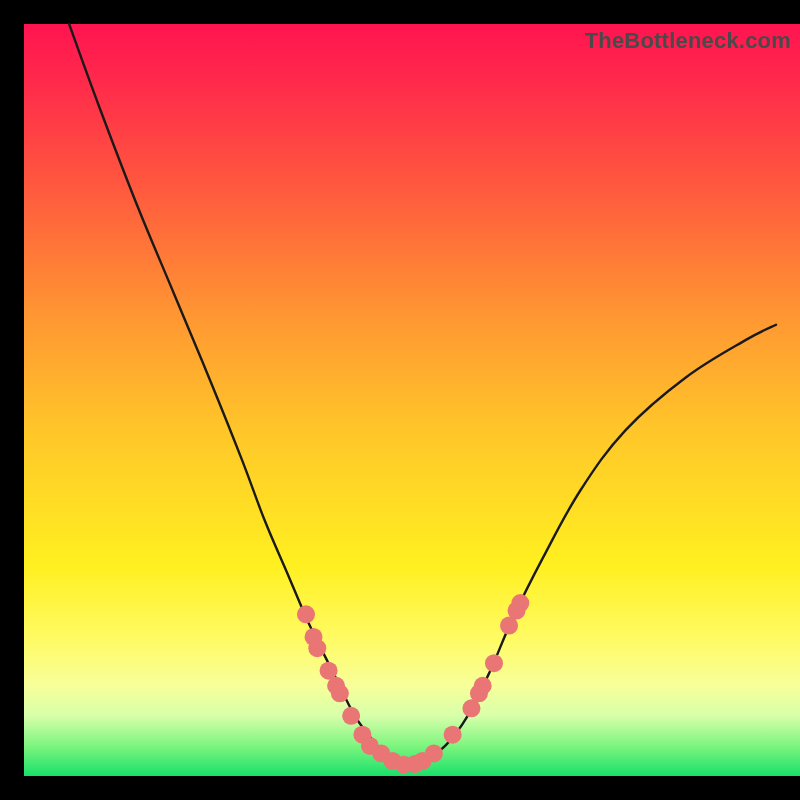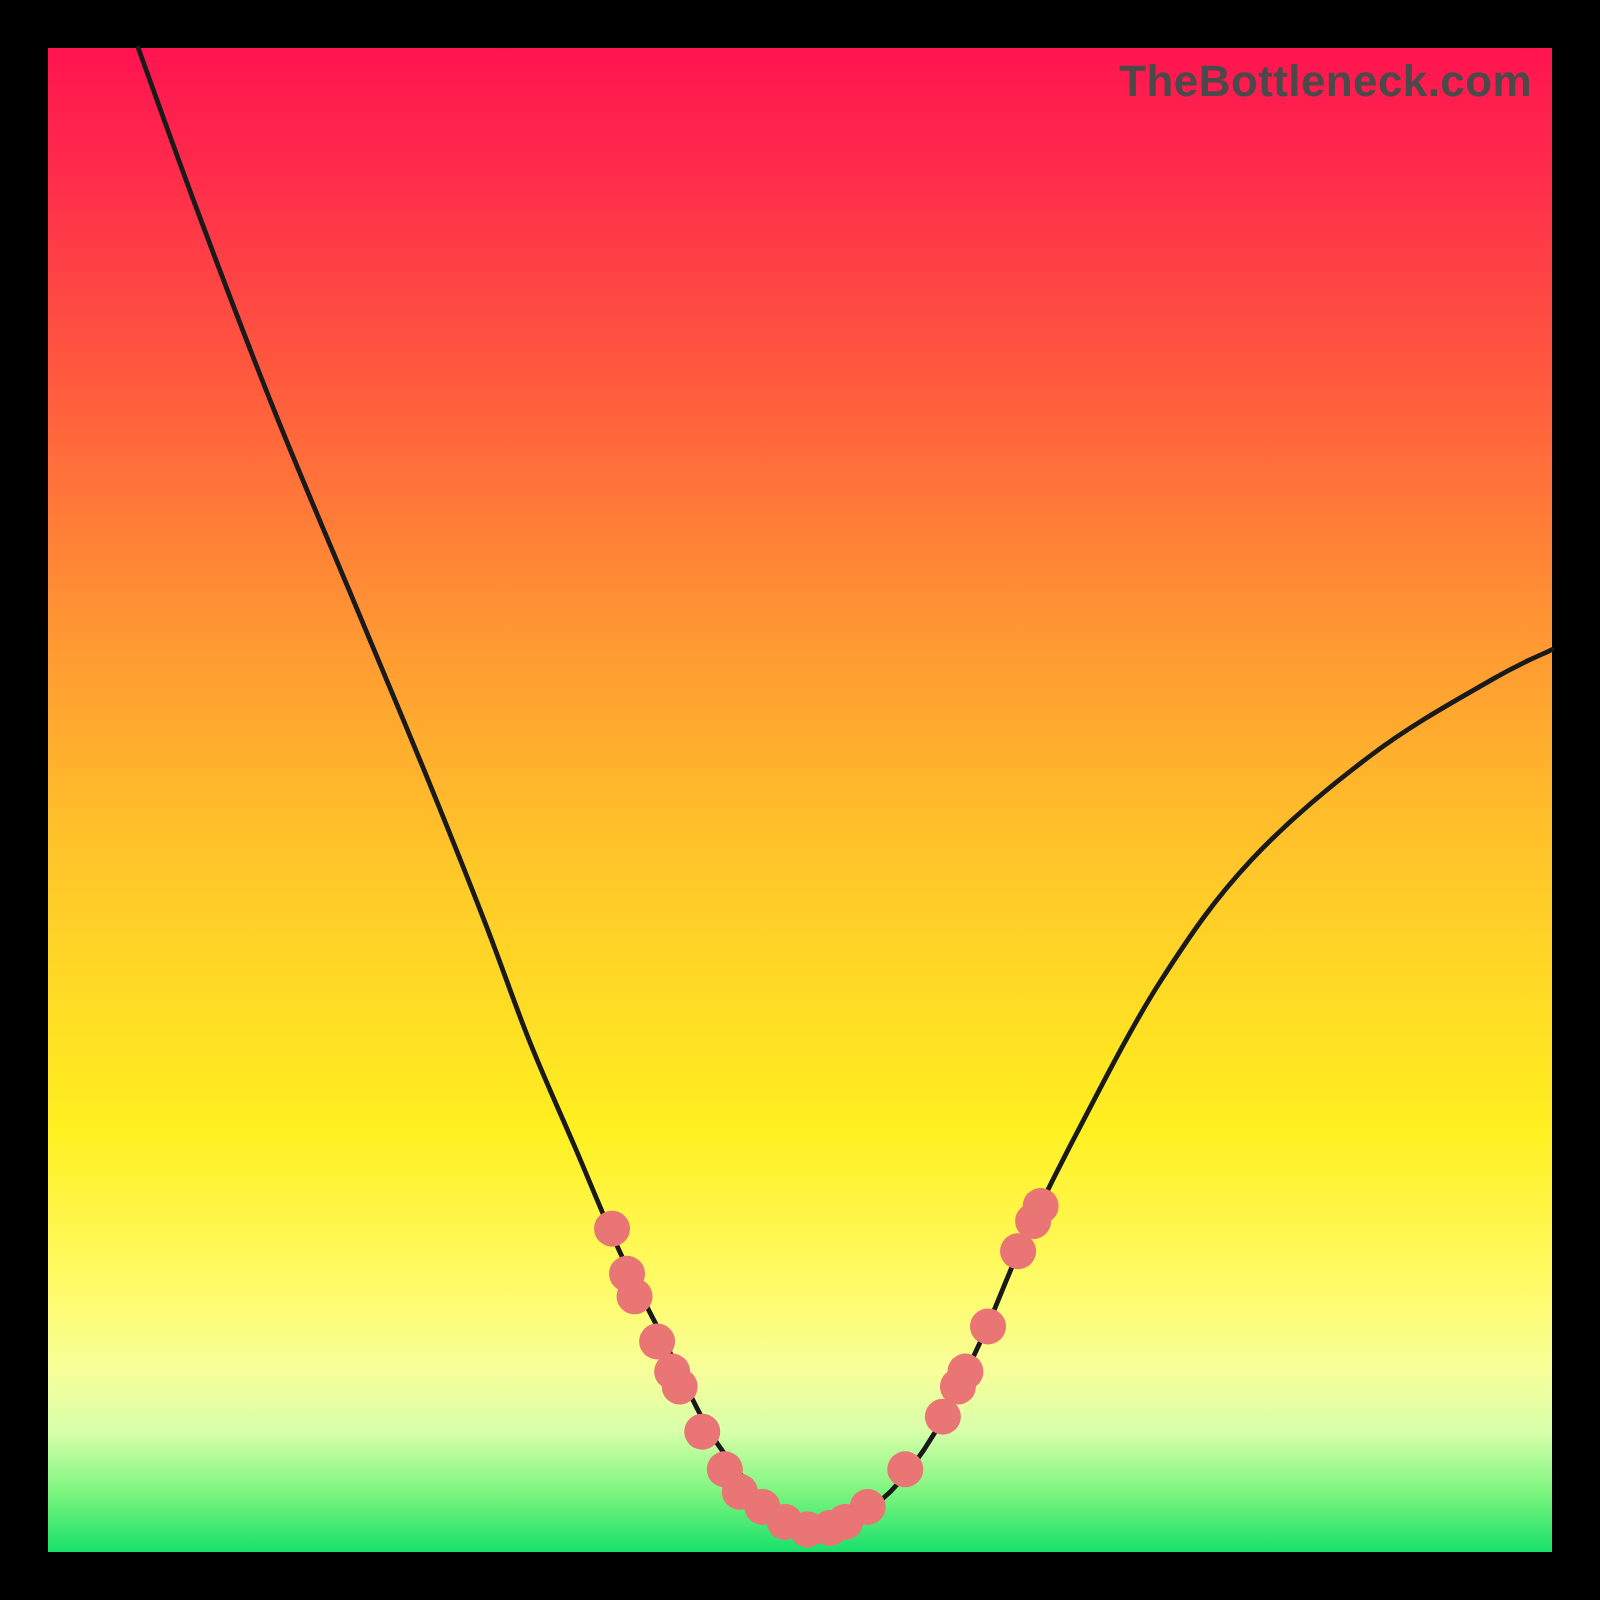--- a/index.html
+++ b/index.html
@@ -33,20 +33,21 @@
       #ff5a3e 22%,
       #ff9433 38%,
       #ffc629 54%,
       #fff020 72%,
       #fffb66 82%,
       #f7ff9a 88%,
       #d8ffaa 92%,
       #7df57f 96%,
       #18e06a 100%
     );
+    padding-left: 25px;
   }
   .watermark {
     position: absolute;
     top: 4px;
     right: 10px;
     font-size: 22px;
     font-weight: 600;
     color: #4a4a4a;
     letter-spacing: 0.2px;
     user-select: none;

